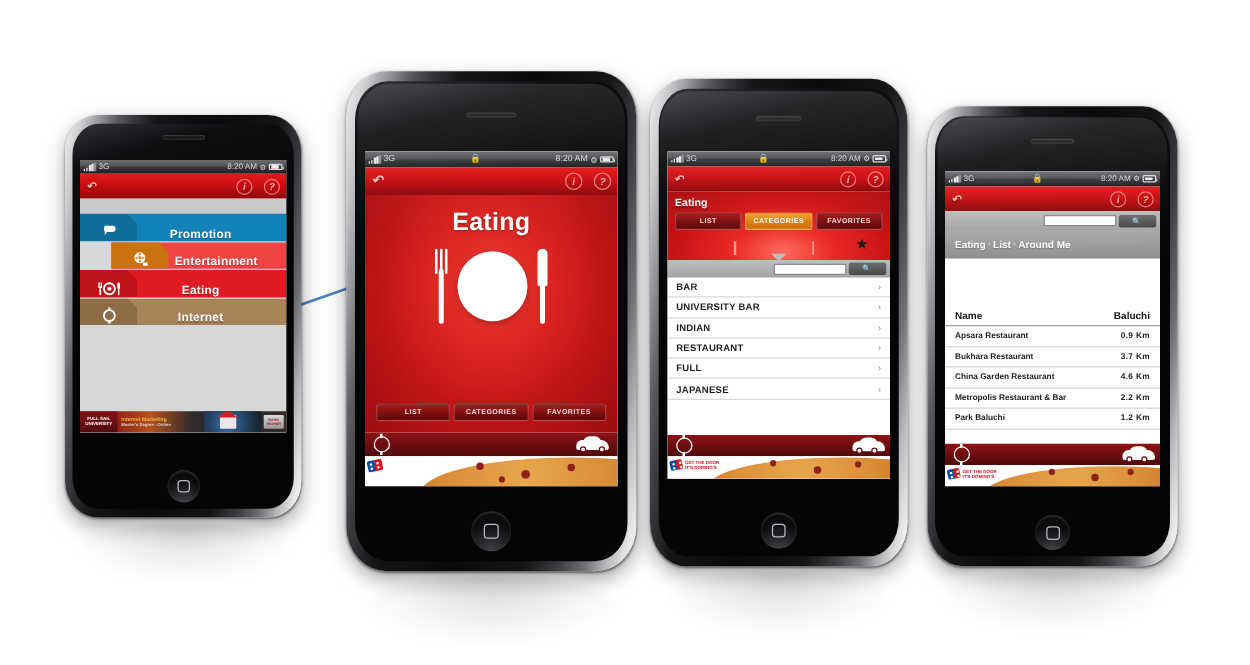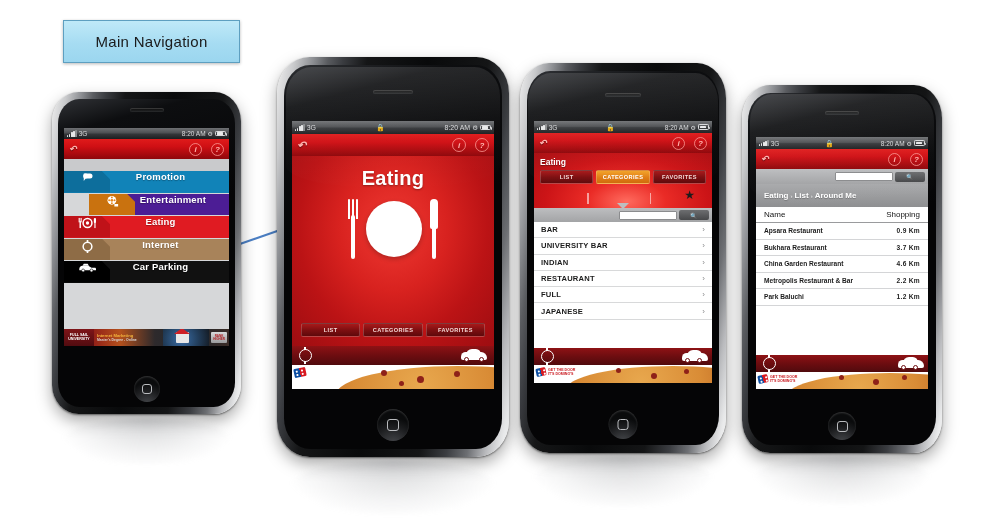--- a/index.html
+++ b/index.html
@@ -104,21 +104,21 @@
     width:11px;height:11px;border-radius:50%;
     border:1px solid rgba(255,160,155,.75);
     display:flex;align-items:center;justify-content:center;
     color:#ffb0aa;font-size:8px;font-style:italic;font-weight:bold;
   }
 
   
   .p1-body{background:#d6d7d9;height:100%;}
   .p1-gap{height:12px;background:#c9cacc;}
   .menurow{
-    height:21.5px;display:flex;align-items:flex-start;position:relative;
+    height:21.5px;display:flex;align-items:flex-end;position:relative;
     color:#fff;font-size:9.5px;font-weight:bold;letter-spacing:.2px;
     text-shadow:0 1px 1px rgba(0,0,0,.3);
     margin-bottom:1px;
   }
   .menurow .tab{
     position:absolute;left:0;top:0;height:100%;width:46px;
     clip-path:polygon(0 0,82% 0,100% 38%,100% 100%,0 100%);
   }
   .menurow .ic{position:relative;z-index:2;width:46px;display:flex;align-items:center;justify-content:center;}
   .menurow .lbl{position:relative;z-index:2;flex:1;text-align:center;padding-right:18px;}
@@ -250,32 +250,29 @@
     height:23px;background:linear-gradient(180deg,#a9aaac,#8e8f91);
     display:flex;align-items:center;padding:0 8px;box-sizing:border-box;
     color:#fff;font-size:8px;font-weight:bold;text-shadow:0 1px 1px rgba(0,0,0,.25);
   }
   .crumb .sep{margin:0 2px;font-size:6px;opacity:.85;font-weight:normal;}
   .tbl{background:#fff;flex:1;}
   .thead,.trow{
     display:flex;align-items:center;justify-content:space-between;
     padding:0 8px;box-sizing:border-box;border-bottom:1px solid #d4d5d7;
   }
-  .thead{height:16px;color:#141414;font-size:8px;font-weight:normal;border-bottom:1.5px solid #9a9b9d;}
+  .thead{height:16px;color:#141414;font-size:8px;font-weight:bold;border-bottom:1.5px solid #9a9b9d;margin-top:38px;}
   .trow{height:16.5px;color:#1c1c1c;font-size:6.6px;font-weight:bold;}
   .trow .dist{letter-spacing:.3px;}
 </style>
 </head>
 <body>
 
 <div class="stage">
 
-  <div class="callout">
-    <span>Main Navigation</span>
-  </div>
 
   <svg class="connector" viewBox="0 0 95 60">
     <line x1="2" y1="52" x2="88" y2="22" stroke="#4b7fc4" stroke-width="2"></line>
     <polyline points="78,16 90,21 79,27" fill="none" stroke="#4b7fc4" stroke-width="2"></polyline>
   </svg>
 
   <div class="phone" style="left:52px;top:92px;width:189px;height:322px;">
     <div class="body"></div>
     <div class="inner"></div>
     <div class="speaker" style="top:16px;width:34px;height:3.6px;"></div>
@@ -314,21 +311,21 @@
           <span class="tab" style="background:#0d6e9c;"></span>
           <span class="ic">
             <svg width="15" height="15" viewBox="0 0 24 24">
                 <path d="M6 4h10a4 4 0 0 1 0 8H9l-3 4z" fill="#fff"></path>
                 <circle cx="9" cy="8" r="4" fill="#fff"></circle>
               </svg>
           </span>
           <span class="lbl">Promotion</span>
         </div>
 
-        <div class="menurow" style="background:#4c1d95;margin-left:25px;">
+        <div class="menurow" style="background:#ef4444;margin-left:25px;">
           <span class="tab" style="background:#c9720f;"></span>
           <span class="ic">
             <svg width="15" height="15" viewBox="0 0 24 24">
                 <circle cx="11" cy="10" r="7" fill="#fff"></circle>
                 <circle cx="11" cy="10" r="2.2" fill="#e8871b"></circle>
                 <circle cx="11" cy="5.4" r="1.5" fill="#e8871b"></circle>
                 <circle cx="15.4" cy="10" r="1.5" fill="#e8871b"></circle>
                 <circle cx="11" cy="14.6" r="1.5" fill="#e8871b"></circle>
                 <circle cx="6.6" cy="10" r="1.5" fill="#e8871b"></circle>
                 <path d="M15 16h6v4h-6z" fill="#fff"></path>
@@ -359,32 +356,20 @@
           <span class="ic">
             <svg width="15" height="15" viewBox="0 0 24 24">
                 <circle cx="12" cy="12" r="7" fill="none" stroke="#fff" stroke-width="2.4"></circle>
                 <rect x="10.7" y="1.6" width="2.6" height="4" fill="#fff"></rect>
                 <rect x="10.7" y="18.4" width="2.6" height="4" fill="#fff"></rect>
               </svg>
           </span>
           <span class="lbl">Internet</span>
         </div>
 
-        <div class="menurow" style="background:#111111;">
-          <span class="tab" style="background:#000;"></span>
-          <span class="ic">
-            <svg width="18" height="12" viewBox="0 0 28 16">
-                <path d="M2 11c0-3 2-5 5-5h9l5 3h5c1.6 0 2 1 2 2v2H2z" fill="#fff"></path>
-                <path d="M7 6l2-3h6l2 3z" fill="#fff"></path>
-                <circle cx="8" cy="13.4" r="2.3" fill="#fff" stroke="#111" stroke-width="1"></circle>
-                <circle cx="21" cy="13.4" r="2.3" fill="#fff" stroke="#111" stroke-width="1"></circle>
-              </svg>
-          </span>
-          <span class="lbl">Car Parking</span>
-        </div>
 
         <div class="adbar">
           <span class="ad-logo">
               <b>FULL SAIL UNIVERSITY</b>
             </span>
           <span class="ad-txt">
             <span>Internet Marketing</span>
             <i>Master's Degree - Online</i>
           </span>
           <span class="ad-house"></span>
@@ -629,21 +614,21 @@
       <div class="crumb">
         <span>Eating</span>
         <span class="sep">›</span>
         <span>List</span>
         <span class="sep">›</span>
         <span>Around Me</span>
       </div>
       <div class="tbl">
         <div class="thead">
           <span>Name</span>
-          <span>Shopping</span>
+          <span>Baluchi</span>
         </div>
         <div class="trow">
             <span>Apsara Restaurant</span>
             <span class="dist">0.9  Km</span>
           </div>
         <div class="trow">
             <span>Bukhara Restaurant</span>
             <span class="dist">3.7  Km</span>
           </div>
         <div class="trow">

